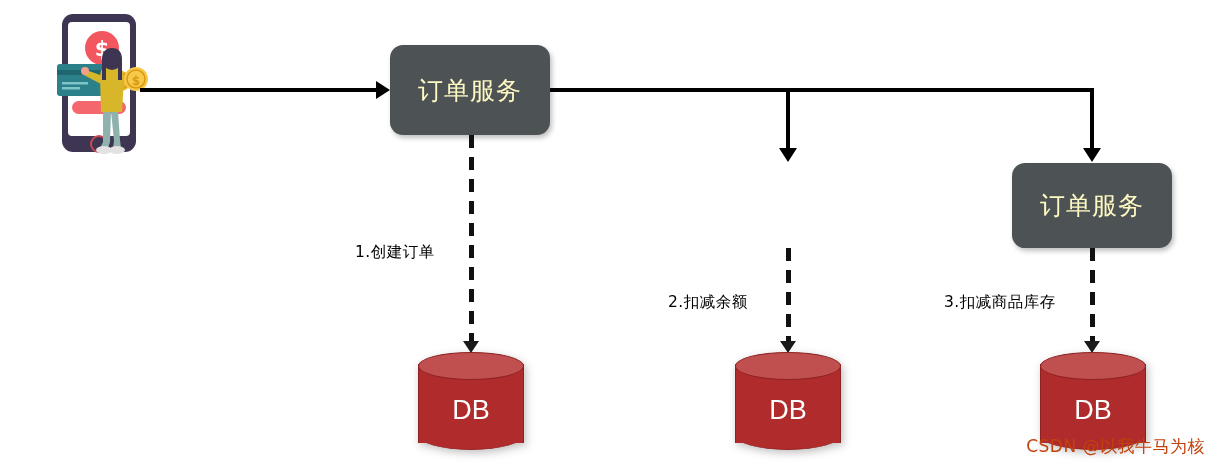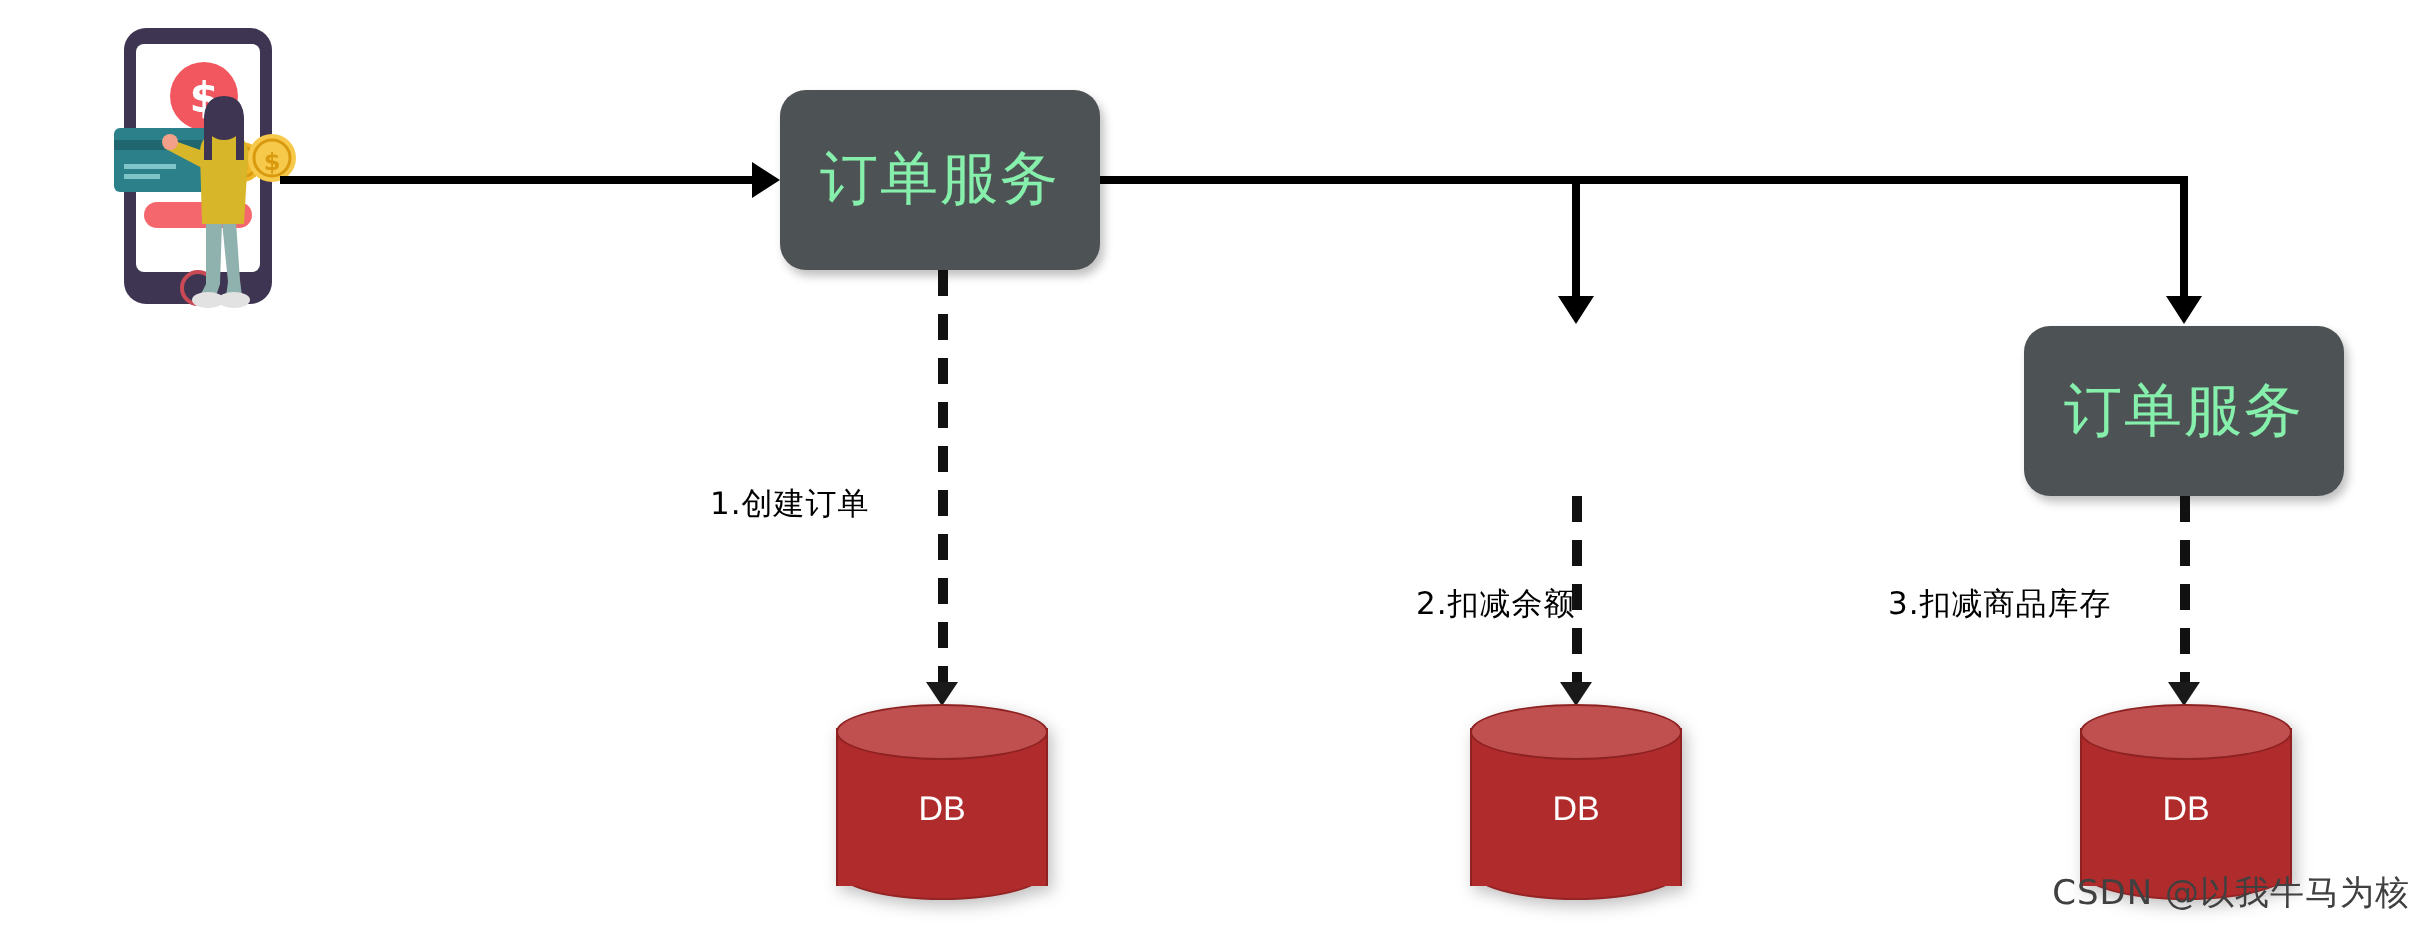--- a/index.html
+++ b/index.html
@@ -25,22 +25,22 @@
     position: absolute;
     background: #4d5354;
     border-radius: 13px;
     box-shadow: 2px 3px 5px rgba(0,0,0,0.25);
     display: flex;
     align-items: center;
     justify-content: center;
     box-sizing: border-box;
   }
   .service-box .box-label {
-    color: #86efac;
-    font-size: 29px;
+    color: #fef9c3;
+    font-size: 25px;
     letter-spacing: 1px;
     font-family: "DejaVu Sans", "Liberation Sans", sans-serif;
     white-space: nowrap;
   }
   #box-order   { left: 390px; top: 45px;  width: 160px; height: 90px; }
   #box-account { left: 708px; top: 163px; width: 160px; height: 85px; }
   #box-stock   { left: 1012px; top: 163px; width: 160px; height: 85px; }
 
   
   .line-h {
@@ -130,21 +130,21 @@
     border-radius: 50% / 50%;
     border: 1px solid #8e2121;
     box-sizing: border-box;
   }
   .db-label {
     position: absolute;
     left: 0; top: 43px;
     width: 106px;
     text-align: center;
     color: #ffffff;
-    font-size: 17px;
+    font-size: 27px;
     font-family: "Liberation Sans", sans-serif;
     z-index: 4;
   }
   #db-order   { left: 418px; top: 352px; }
   #db-account { left: 735px; top: 352px; }
   #db-stock   { left: 1040px; top: 352px; }
 
   
   .illustration {
     position: absolute;
@@ -152,21 +152,21 @@
     top: 8px;
     width: 106px;
     height: 156px;
   }
 
   
   .watermark {
     position: absolute;
     right: 12px;
     bottom: 10px;
-    color: #404040;
+    color: #c2410c;
     font-size: 17px;
     font-family: "DejaVu Sans", "Liberation Sans", sans-serif;
     white-space: nowrap;
     letter-spacing: 0.5px;
   }
 </style>
 </head>
 <body>
 
 <div class="canvas">
@@ -230,21 +230,21 @@
   <div class="service-box" id="box-stock">
     <span class="box-label">订单服务</span>
   </div>
 
   <div class="dashed-v" style="left:469px; top:135px; height:208px;"></div>
   <div class="arrow-down-sm" style="left:463px; top:341px;"></div>
   <div class="step-label" style="left:355px; top:242px;">1.创建订单</div>
 
   <div class="dashed-v" style="left:786px; top:248px; height:95px;"></div>
   <div class="arrow-down-sm" style="left:780px; top:341px;"></div>
-  <div class="step-label" style="left:668px; top:292px;margin-left:40px;">2.扣减余额</div>
+  <div class="step-label" style="left:668px; top:292px;">2.扣减余额</div>
 
   <div class="dashed-v" style="left:1090px; top:248px; height:95px;"></div>
   <div class="arrow-down-sm" style="left:1084px; top:341px;"></div>
   <div class="step-label" style="left:944px; top:292px;">3.扣减商品库存</div>
 
   <div class="db" id="db-order">
     <div class="db-bottom"></div>
     <div class="db-body"></div>
     <div class="db-top"></div>
     <div class="db-label">DB</div>

